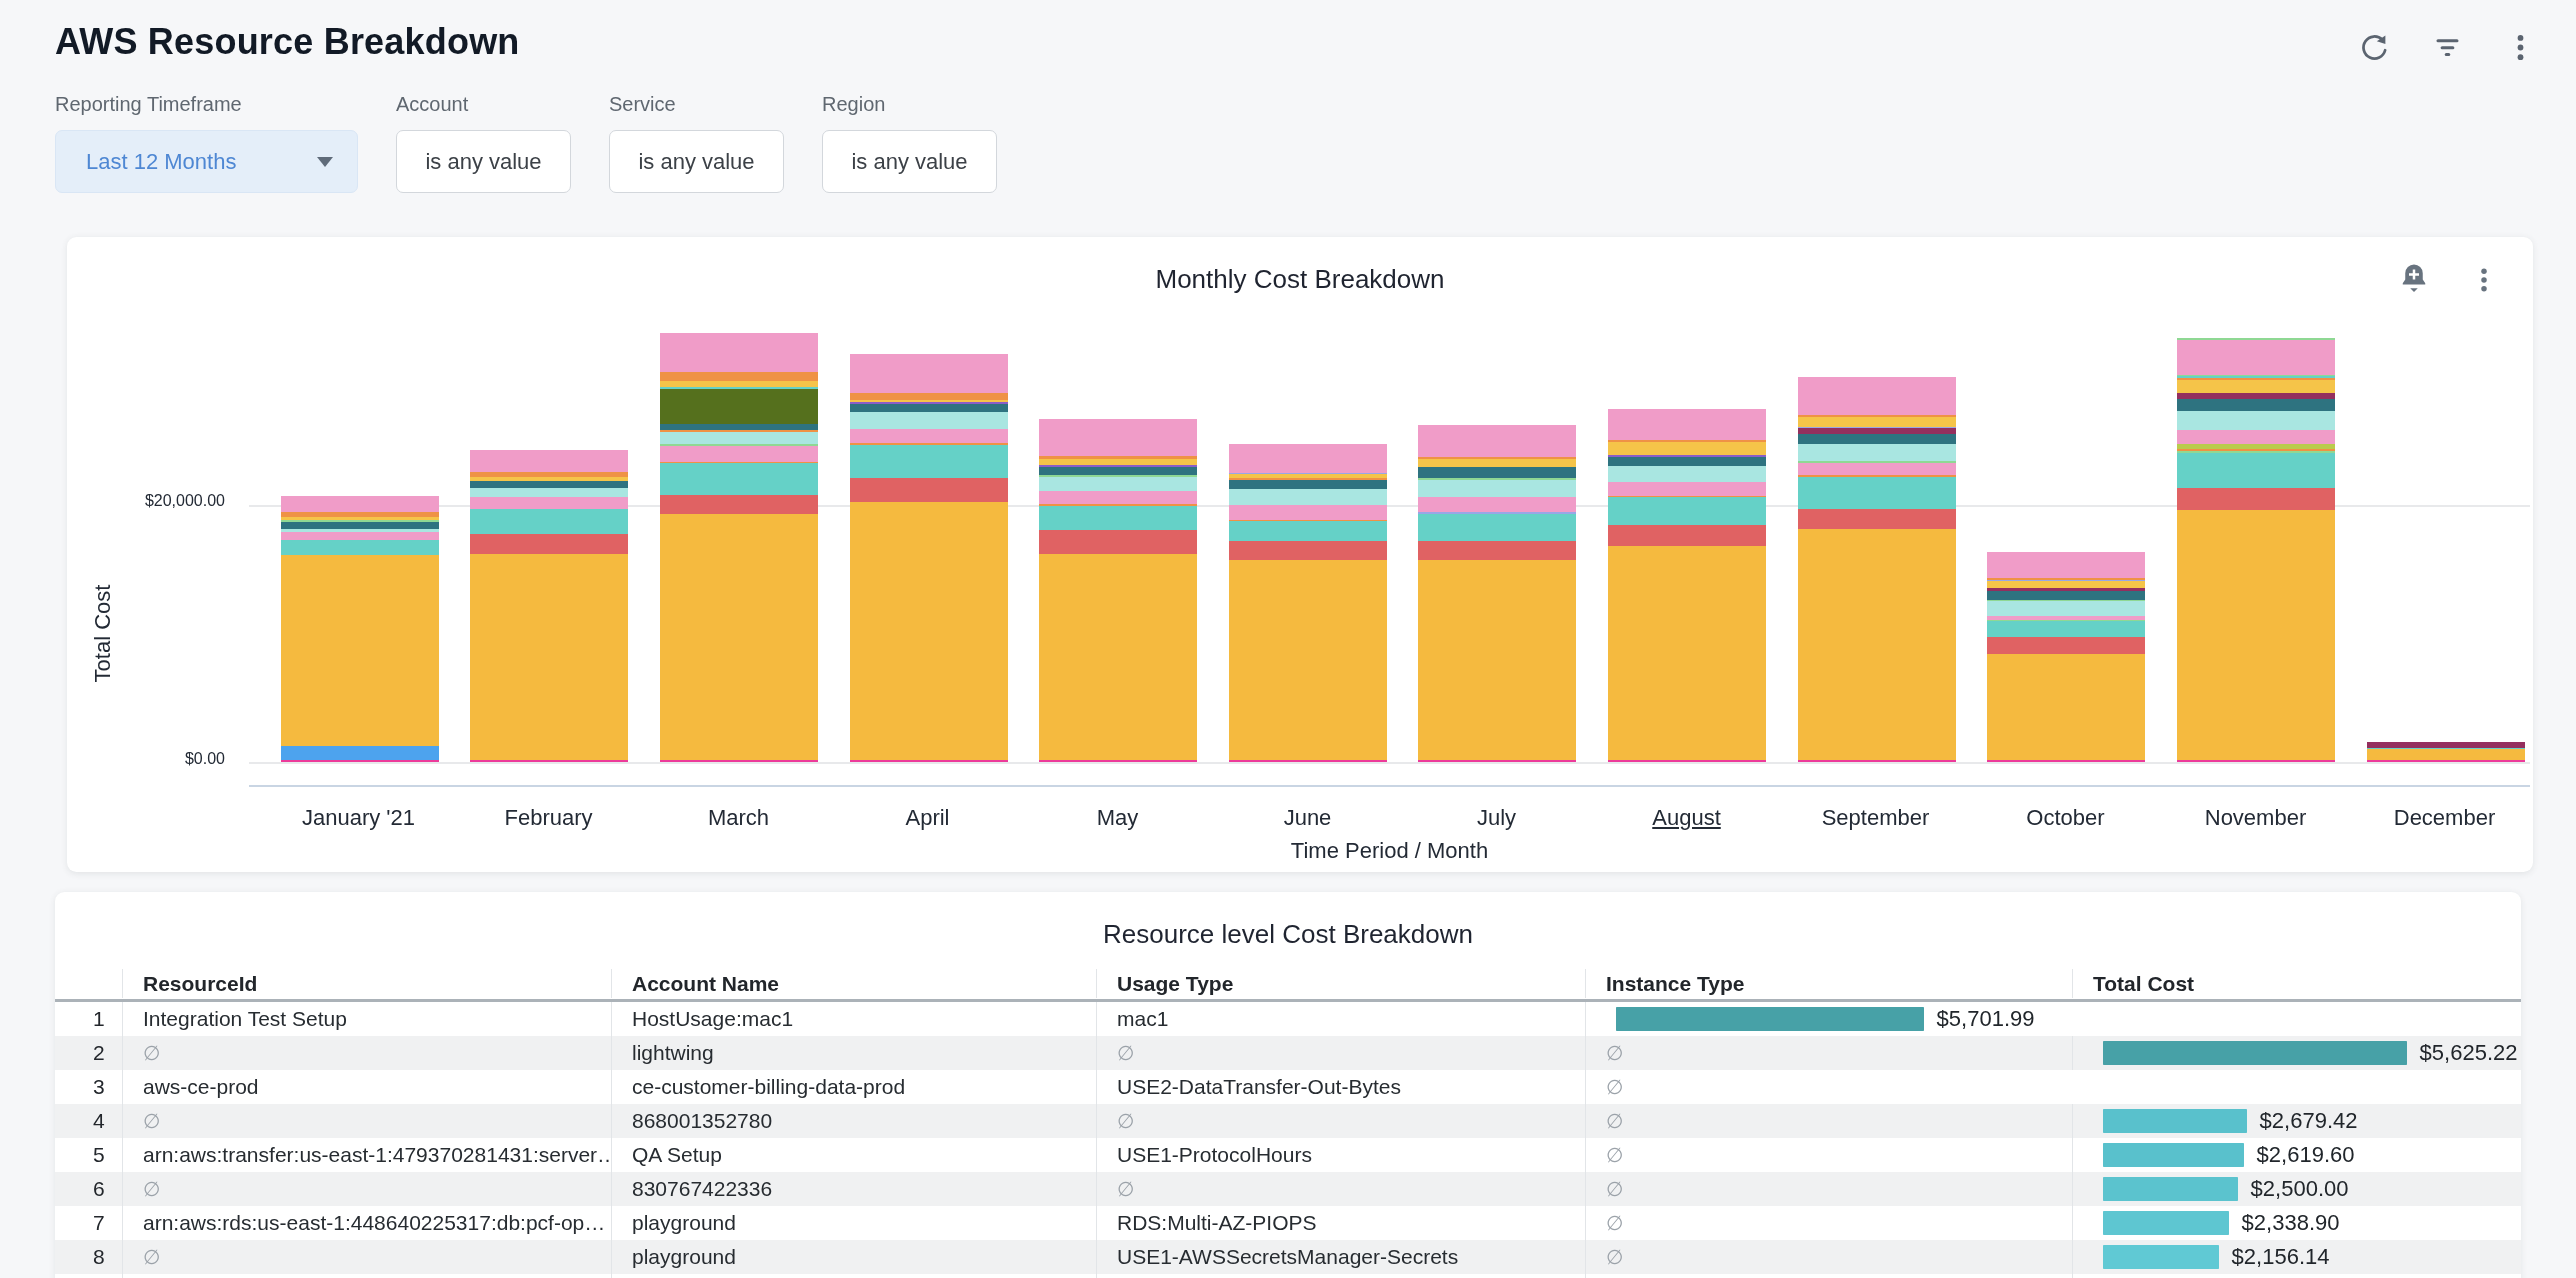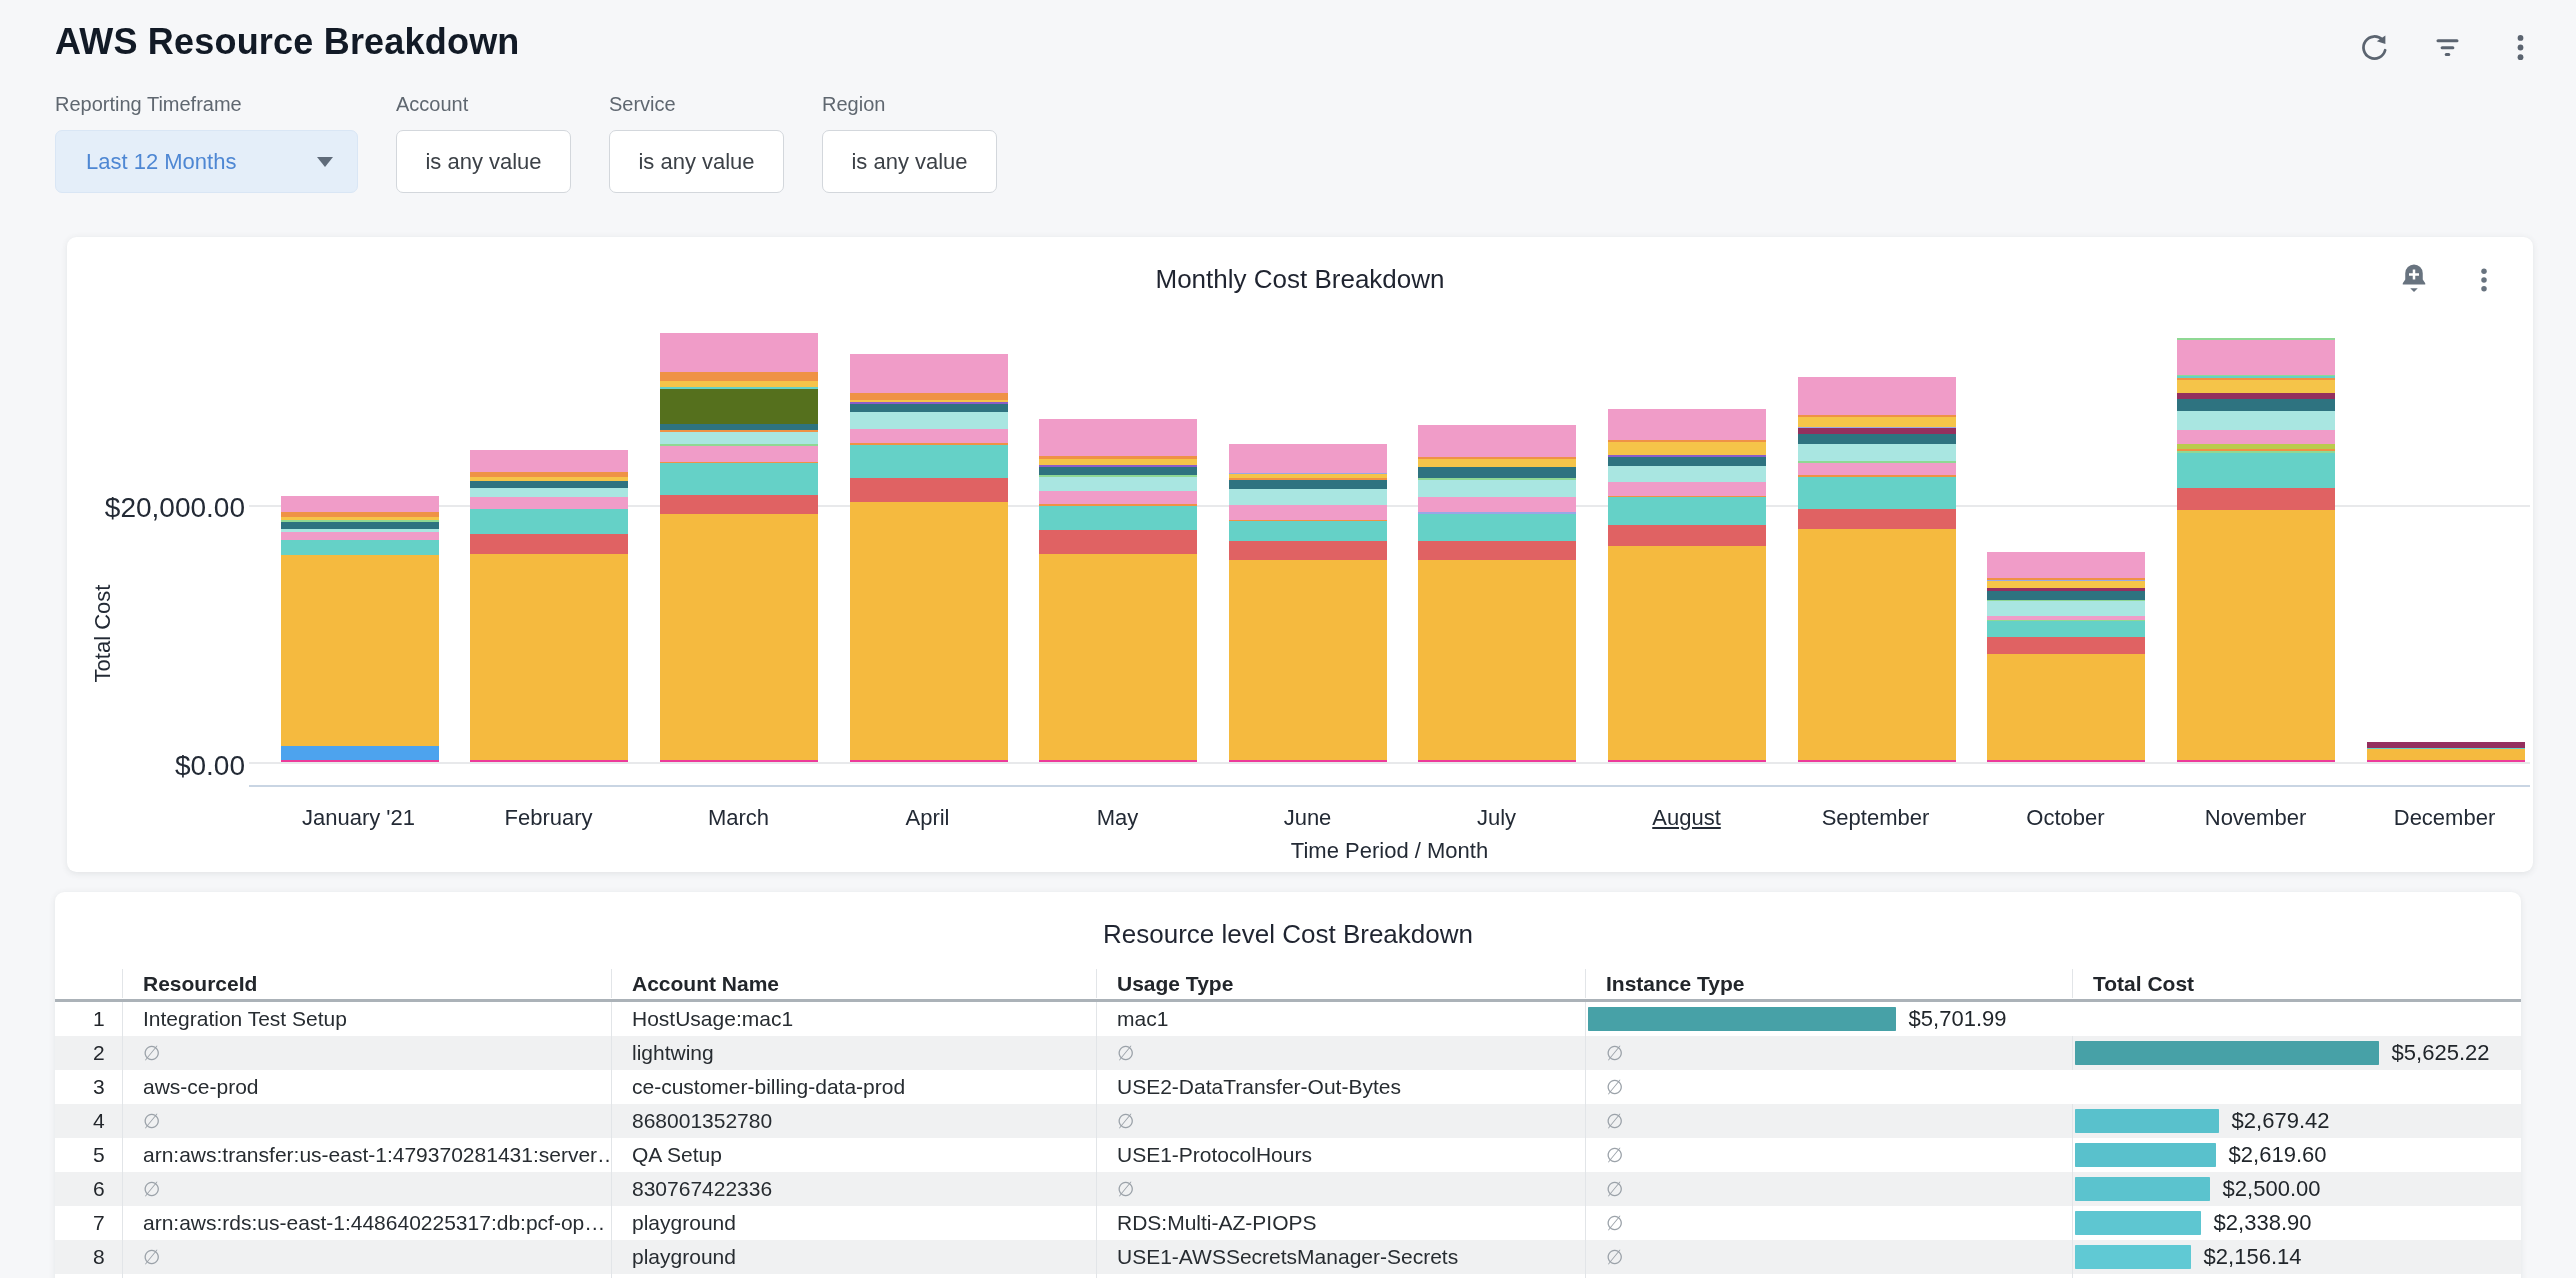--- a/index.html
+++ b/index.html
@@ -27,40 +27,40 @@
   .chart-card{top:237px;height:635px;margin-left:12px;}
   .table-card{top:892px;height:505px;}
   .card-title{position:absolute;left:0;right:0;top:27px;text-align:center;font-size:26px;color:#1F2430;}
   .card-icons{position:absolute;top:25px;right:32px;display:flex;gap:35px;align-items:center;}
   
   .gridline{position:absolute;left:182px;width:2281px;height:1.6px;background:#E8E9EB;}
   .plot{position:absolute;left:182px;top:63px;width:2281px;height:462px;}
   .bar{position:absolute;bottom:0;width:158px;display:flex;flex-direction:column-reverse;}
   .seg{width:100%;}
   .axis-bottom-line{position:absolute;left:182px;top:548px;width:2281px;height:2.4px;background:#C9D5E3;}
-  .ytick{position:absolute;left:20px;width:158px;text-align:right;font-size:28px;color:#232A35;}
+  .ytick{position:absolute;left:0;width:158px;text-align:right;font-size:16px;color:#232A35;}
   .y-title{position:absolute;left:-51px;top:383px;width:174px;height:27px;text-align:center;
            font-size:22px;color:#232A35;transform:rotate(-90deg);}
   .xlabel{position:absolute;top:568px;width:189px;text-align:center;font-size:22px;color:#232A35;}
   .x-title{position:absolute;left:182px;top:601px;width:2281px;text-align:center;font-size:22px;color:#232A35;}
   
   .thead,.trow{display:grid;grid-template-columns:67px 489px 485px 489px 487px 447px;}
   .thead{position:absolute;left:0;top:77px;height:29px;}
   .thead .hcell{font-size:21px;font-weight:bold;color:#22262B;padding-left:20px;display:flex;align-items:center;}
   .thead .hcell:not(:first-child){border-left:1.6px solid #E2E5E8;}
   .header-underline{position:absolute;left:0;top:107px;width:100%;height:3.2px;background:#ABB2B8;}
   .tbody{position:absolute;left:0;top:110px;width:100%;}
   .trow{height:34px;}
   .trow:nth-child(even){background:#F0F1F2;}
   .cell{font-size:21px;color:#272C31;padding-left:20px;display:flex;align-items:center;overflow:hidden;
         white-space:nowrap;}
   .cell:not(:first-child){border-left:1.6px solid #E2E5E8;}
   .numcell{justify-content:flex-end;padding-right:17.4px;padding-left:0;color:#23272C;}
   .nullsym{color:#9BA2A9;font-size:20px;}
-  .costcell{padding-left:2px;}
+  .costcell{padding-left:30px;}
   .databar{height:24.5px;border-radius:0.8px;flex:0 0 auto;}
   .costval{margin-left:12.6px;font-size:22px;color:#21262B;}
   svg{display:block;}
 </style>
 </head>
 <body>
 
 <div class="page">
 
   <div class="topbar">

